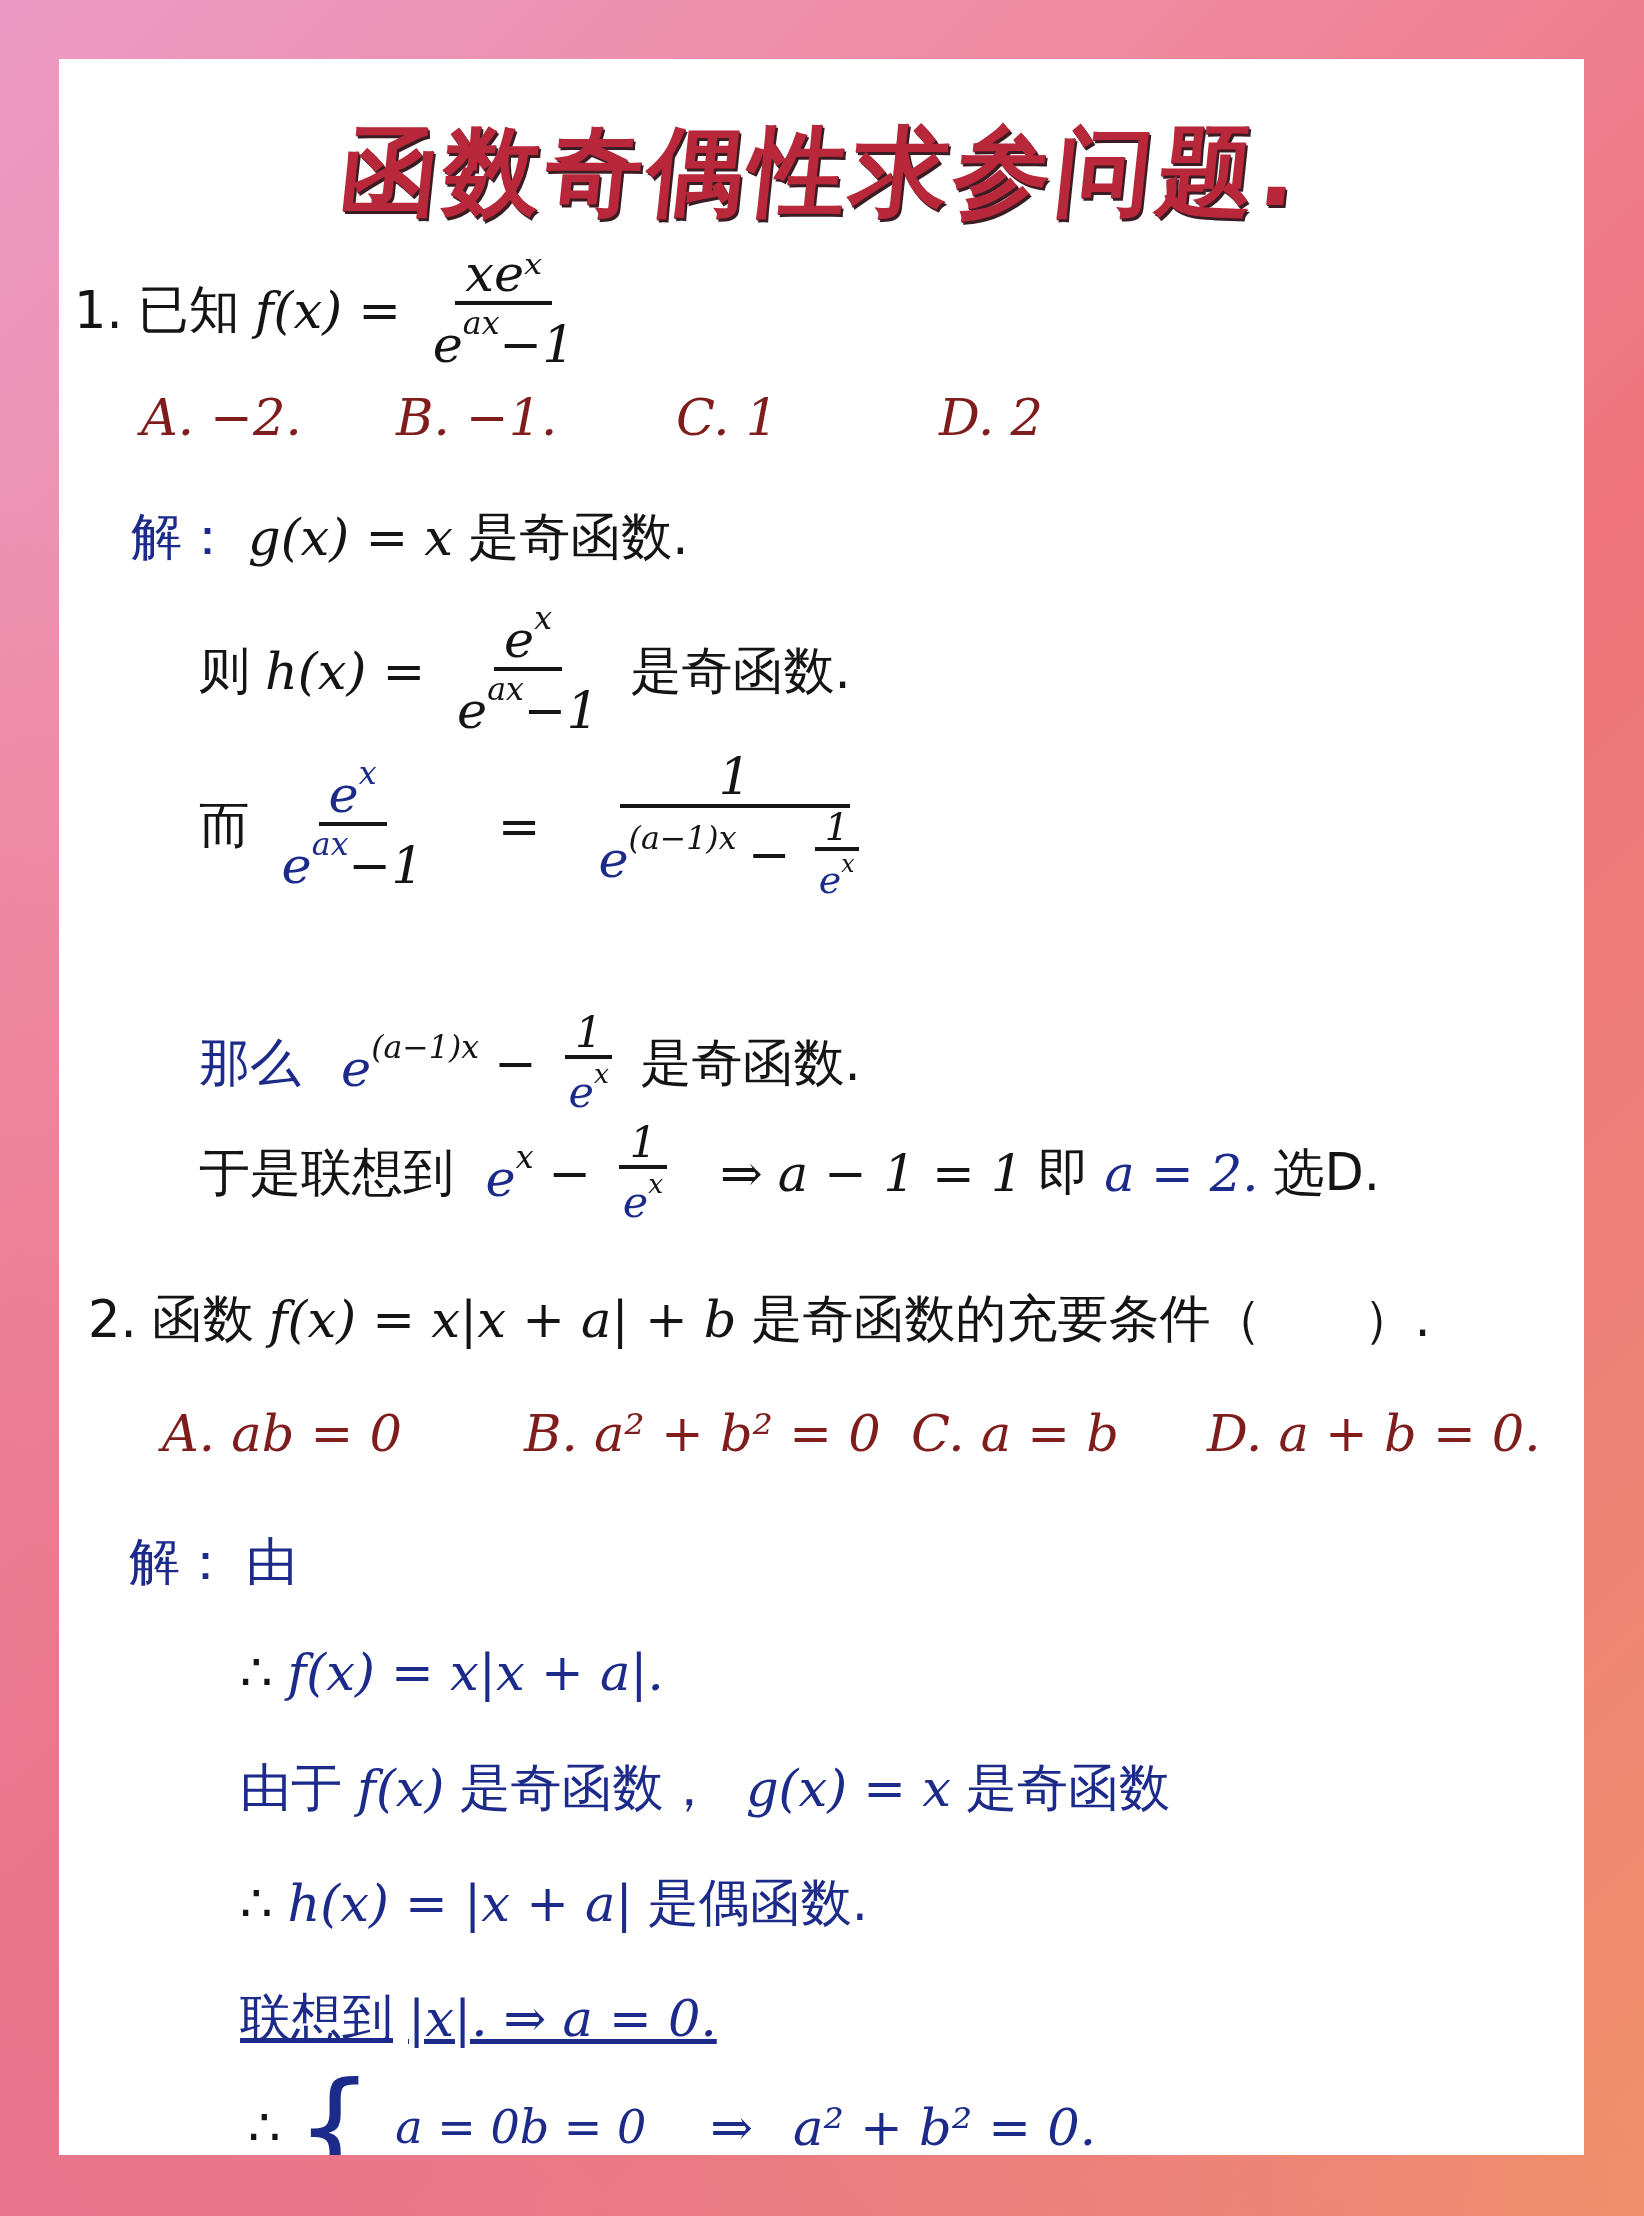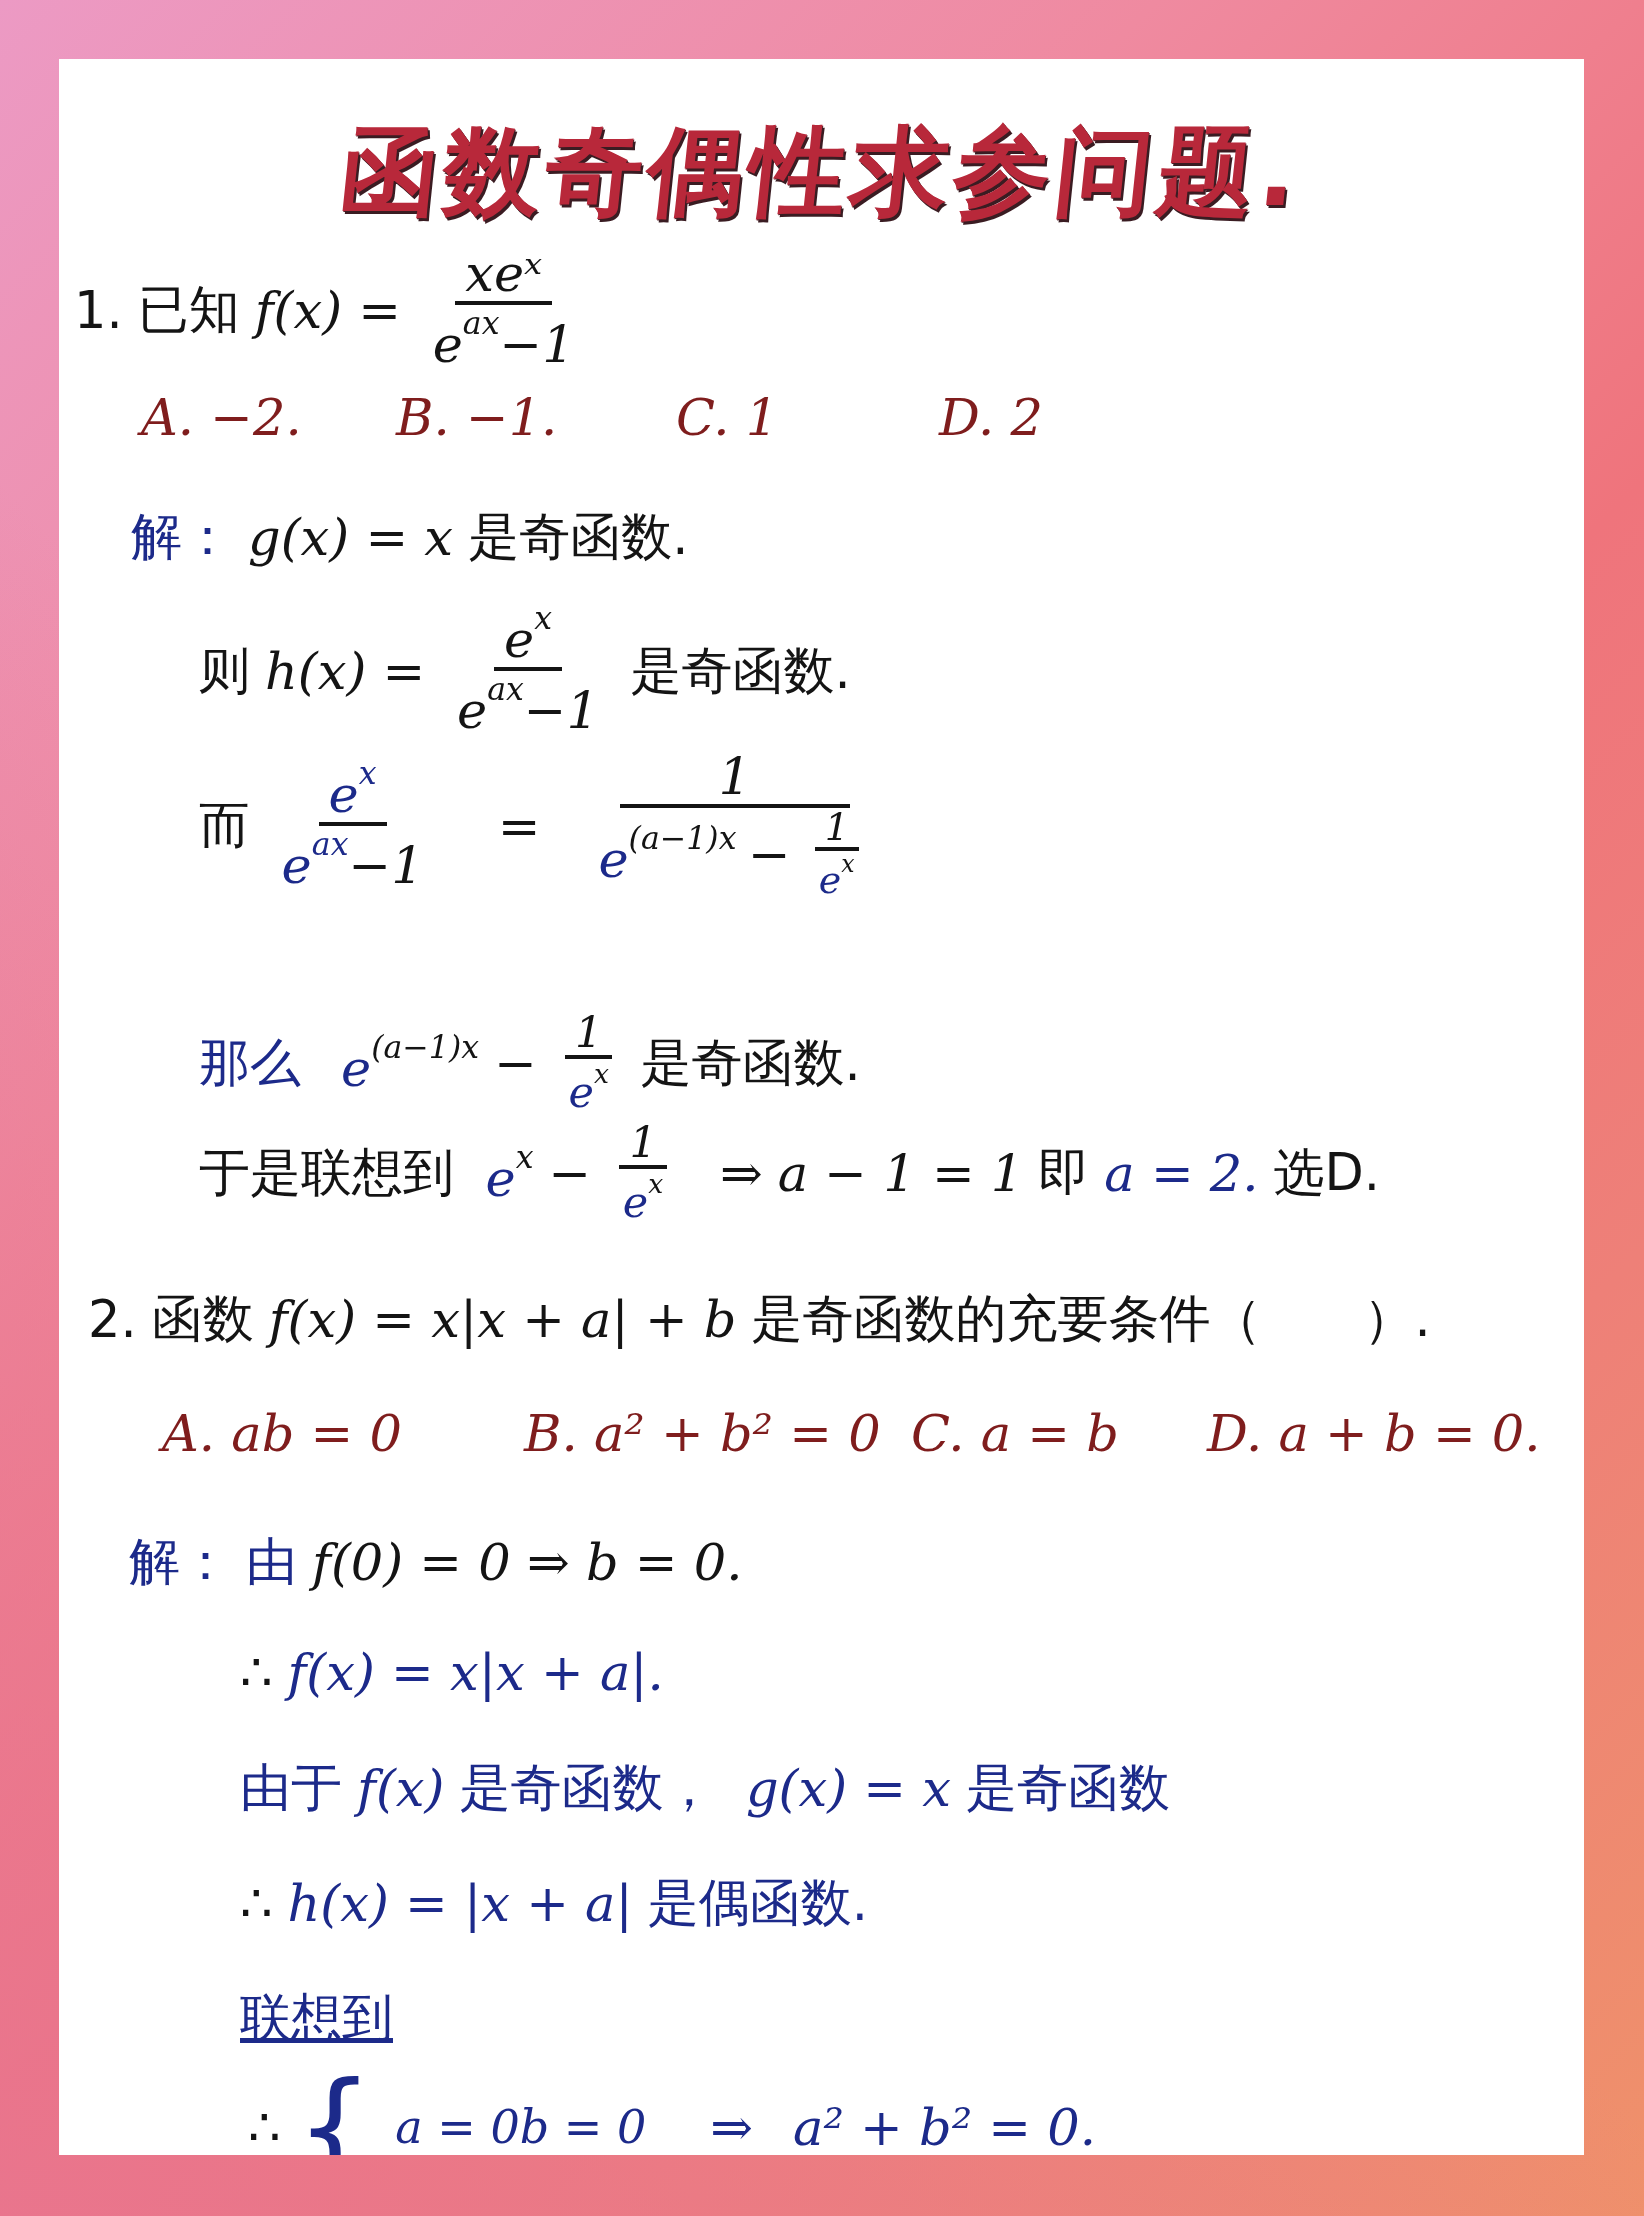--- a/index.html
+++ b/index.html
@@ -140,21 +140,20 @@
   <div class="opts" style="left:103px; top:1345px;">
     <span class="opt" style="width:362px">A. ab = 0</span>
     <span class="opt" style="width:387px">B. a² + b² = 0</span>
     <span class="opt" style="width:296px">C. a = b</span>
     <span class="opt">D. a + b = 0.</span>
   </div>
 
   <div class="line blue" style="left:70px; top:1469px;">
     <span class="cn">解：</span>
     <span class="cn">由</span>
-    <span style="color:#141414">f(0) = 0  ⇒  b = 0.</span>
   </div>
 
   <div class="line" style="left:181px; top:1584px;">
     <span class="cn">∴</span>
     <span class="blue">f(x) = x|x + a|.</span>
   </div>
 
   <div class="line blue" style="left:181px; top:1695px;">
     <span class="cn">由于</span>
     <span>f(x)</span>
@@ -164,20 +163,21 @@
   </div>
 
   <div class="line blue" style="left:181px; top:1810px;">
     <span class="cn" style="color:#141414">∴</span>
     <span>h(x) = |x + a|</span>
     <span class="cn">是偶函数.</span>
   </div>
 
   <div class="line blue" style="left:181px; top:1925px;text-decoration:underline;">
     <span class="cn">联想到</span>
+    <span>|x|.  ⇒  a = 0.</span>
   </div>
 
   <div class="line blue" style="left:189px; top:2007px;">
     <span class="cn" style="color:#141414">∴</span>
     <span class="brace">{</span>
     <span class="sys">
       <span>a = 0</span>
       <span>b = 0</span>
     </span>
     <span style="margin-left:49px">⇒</span>

